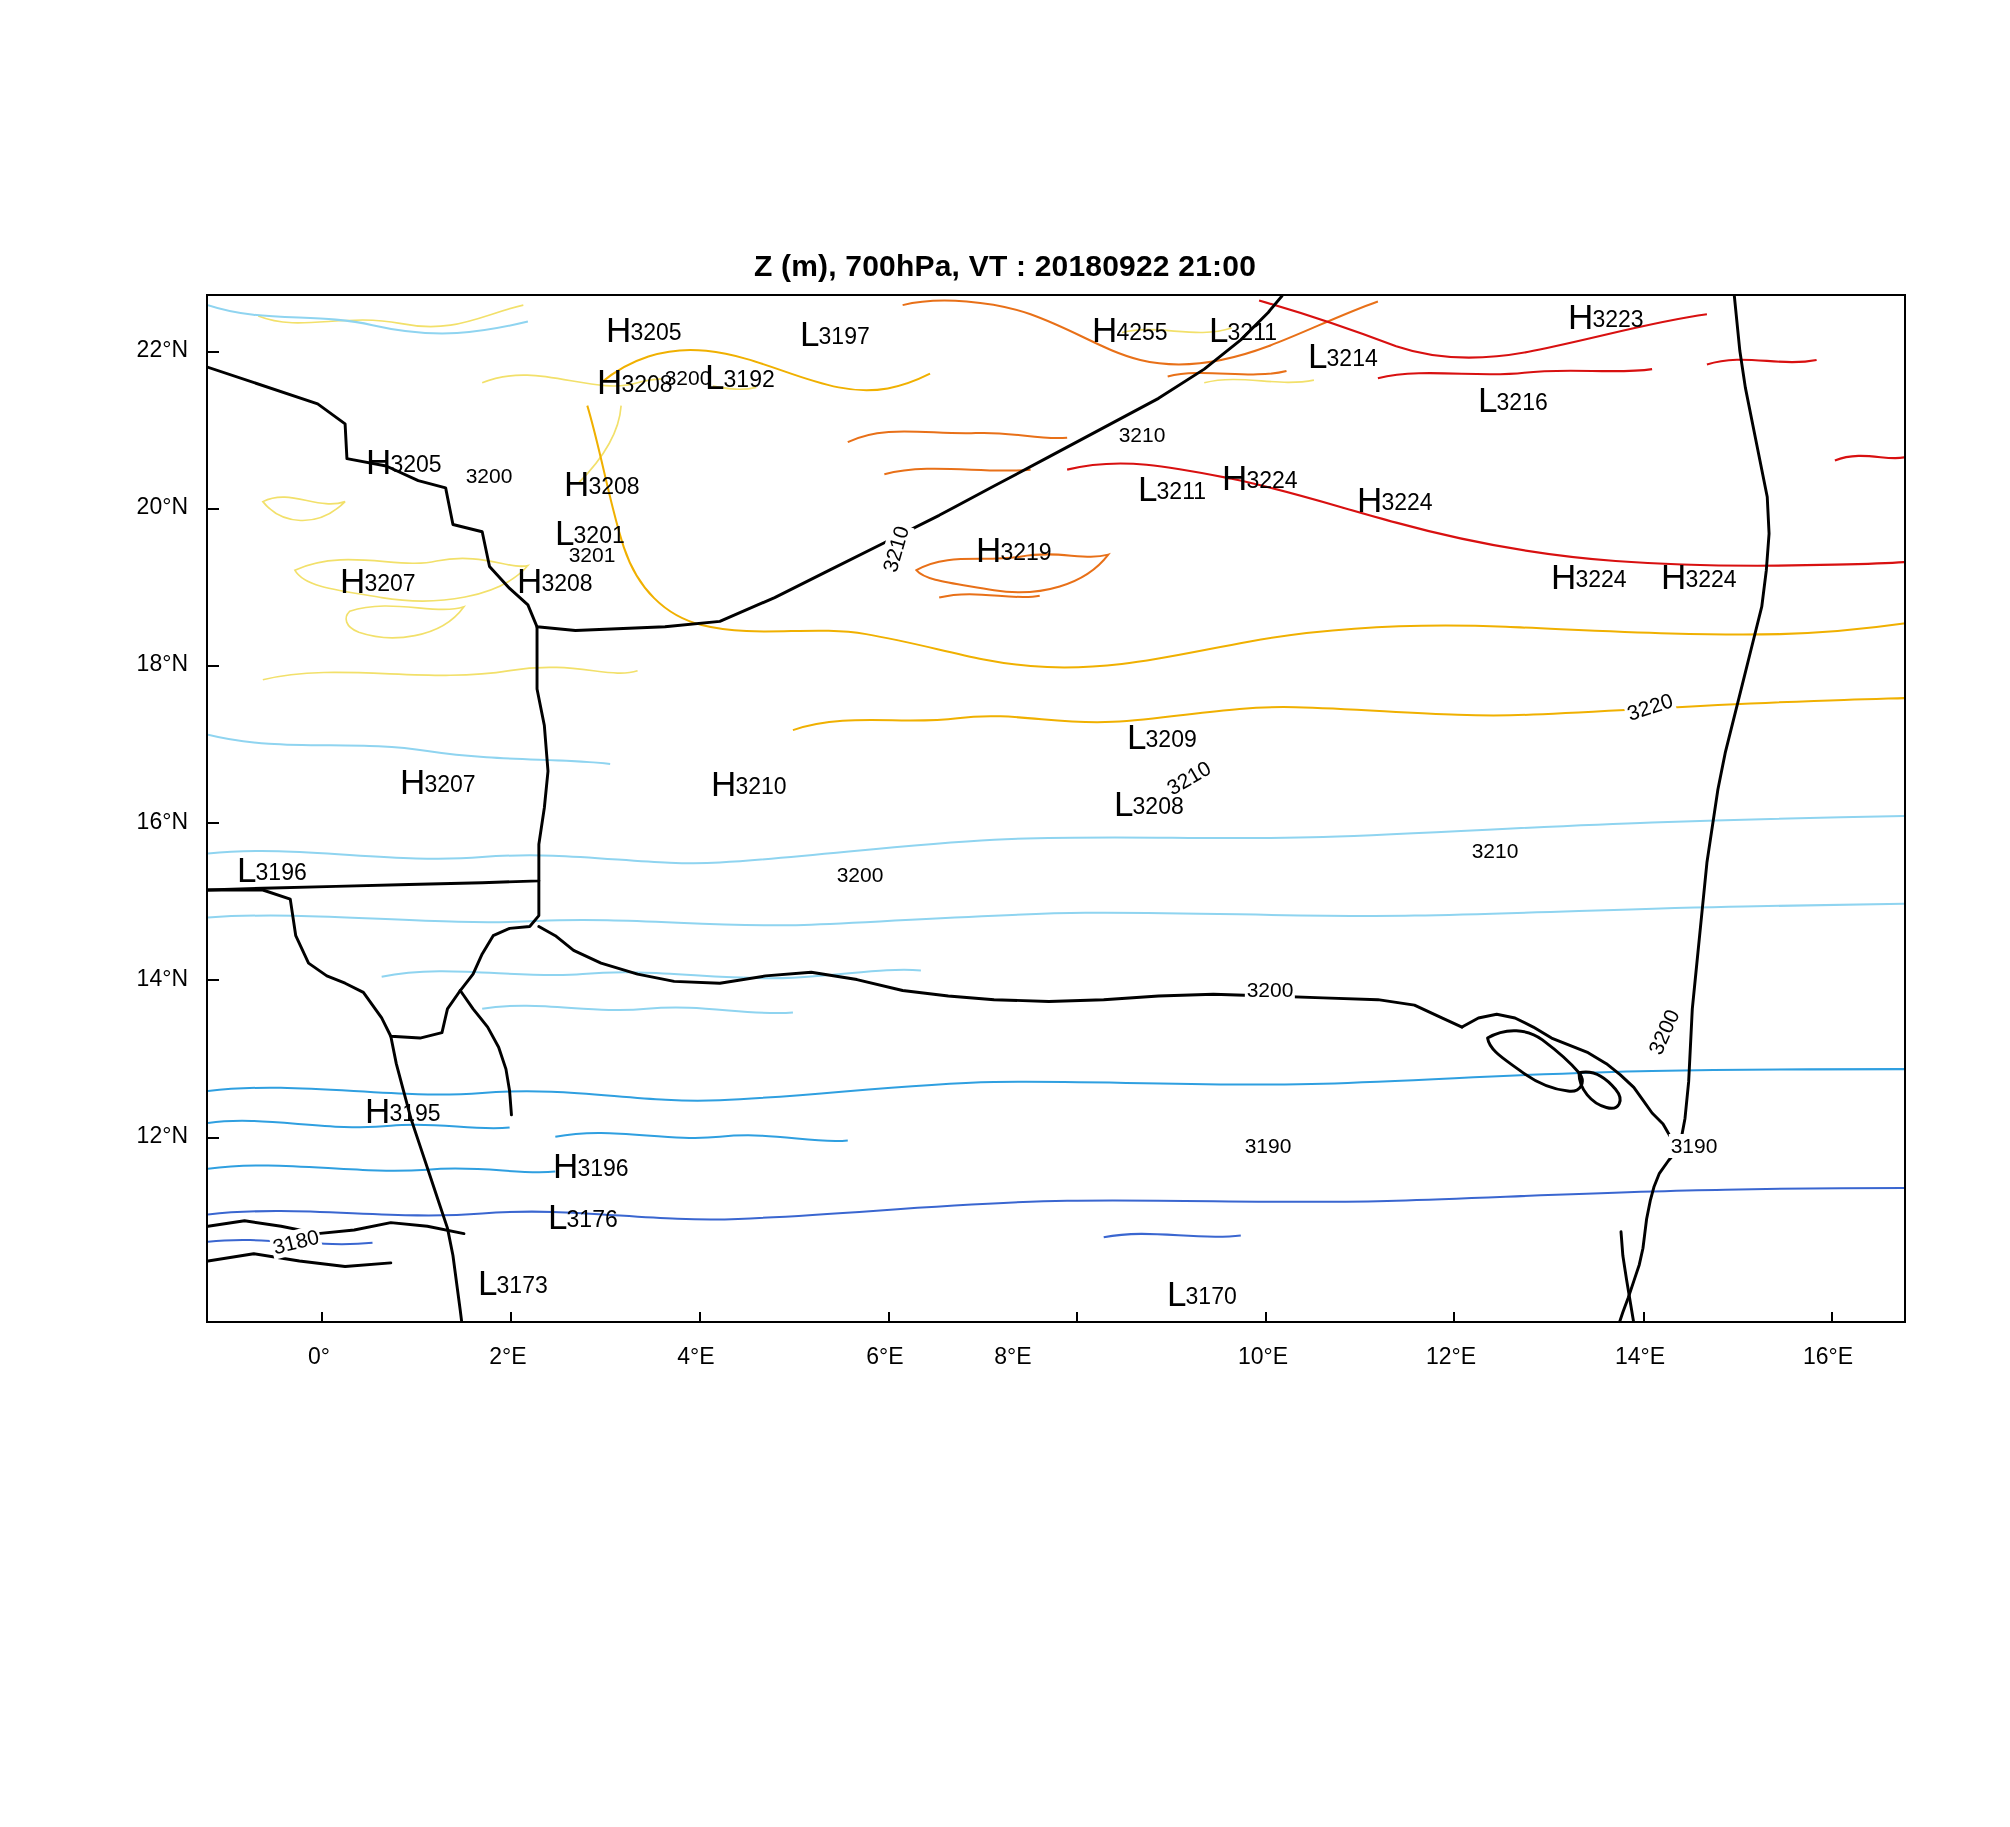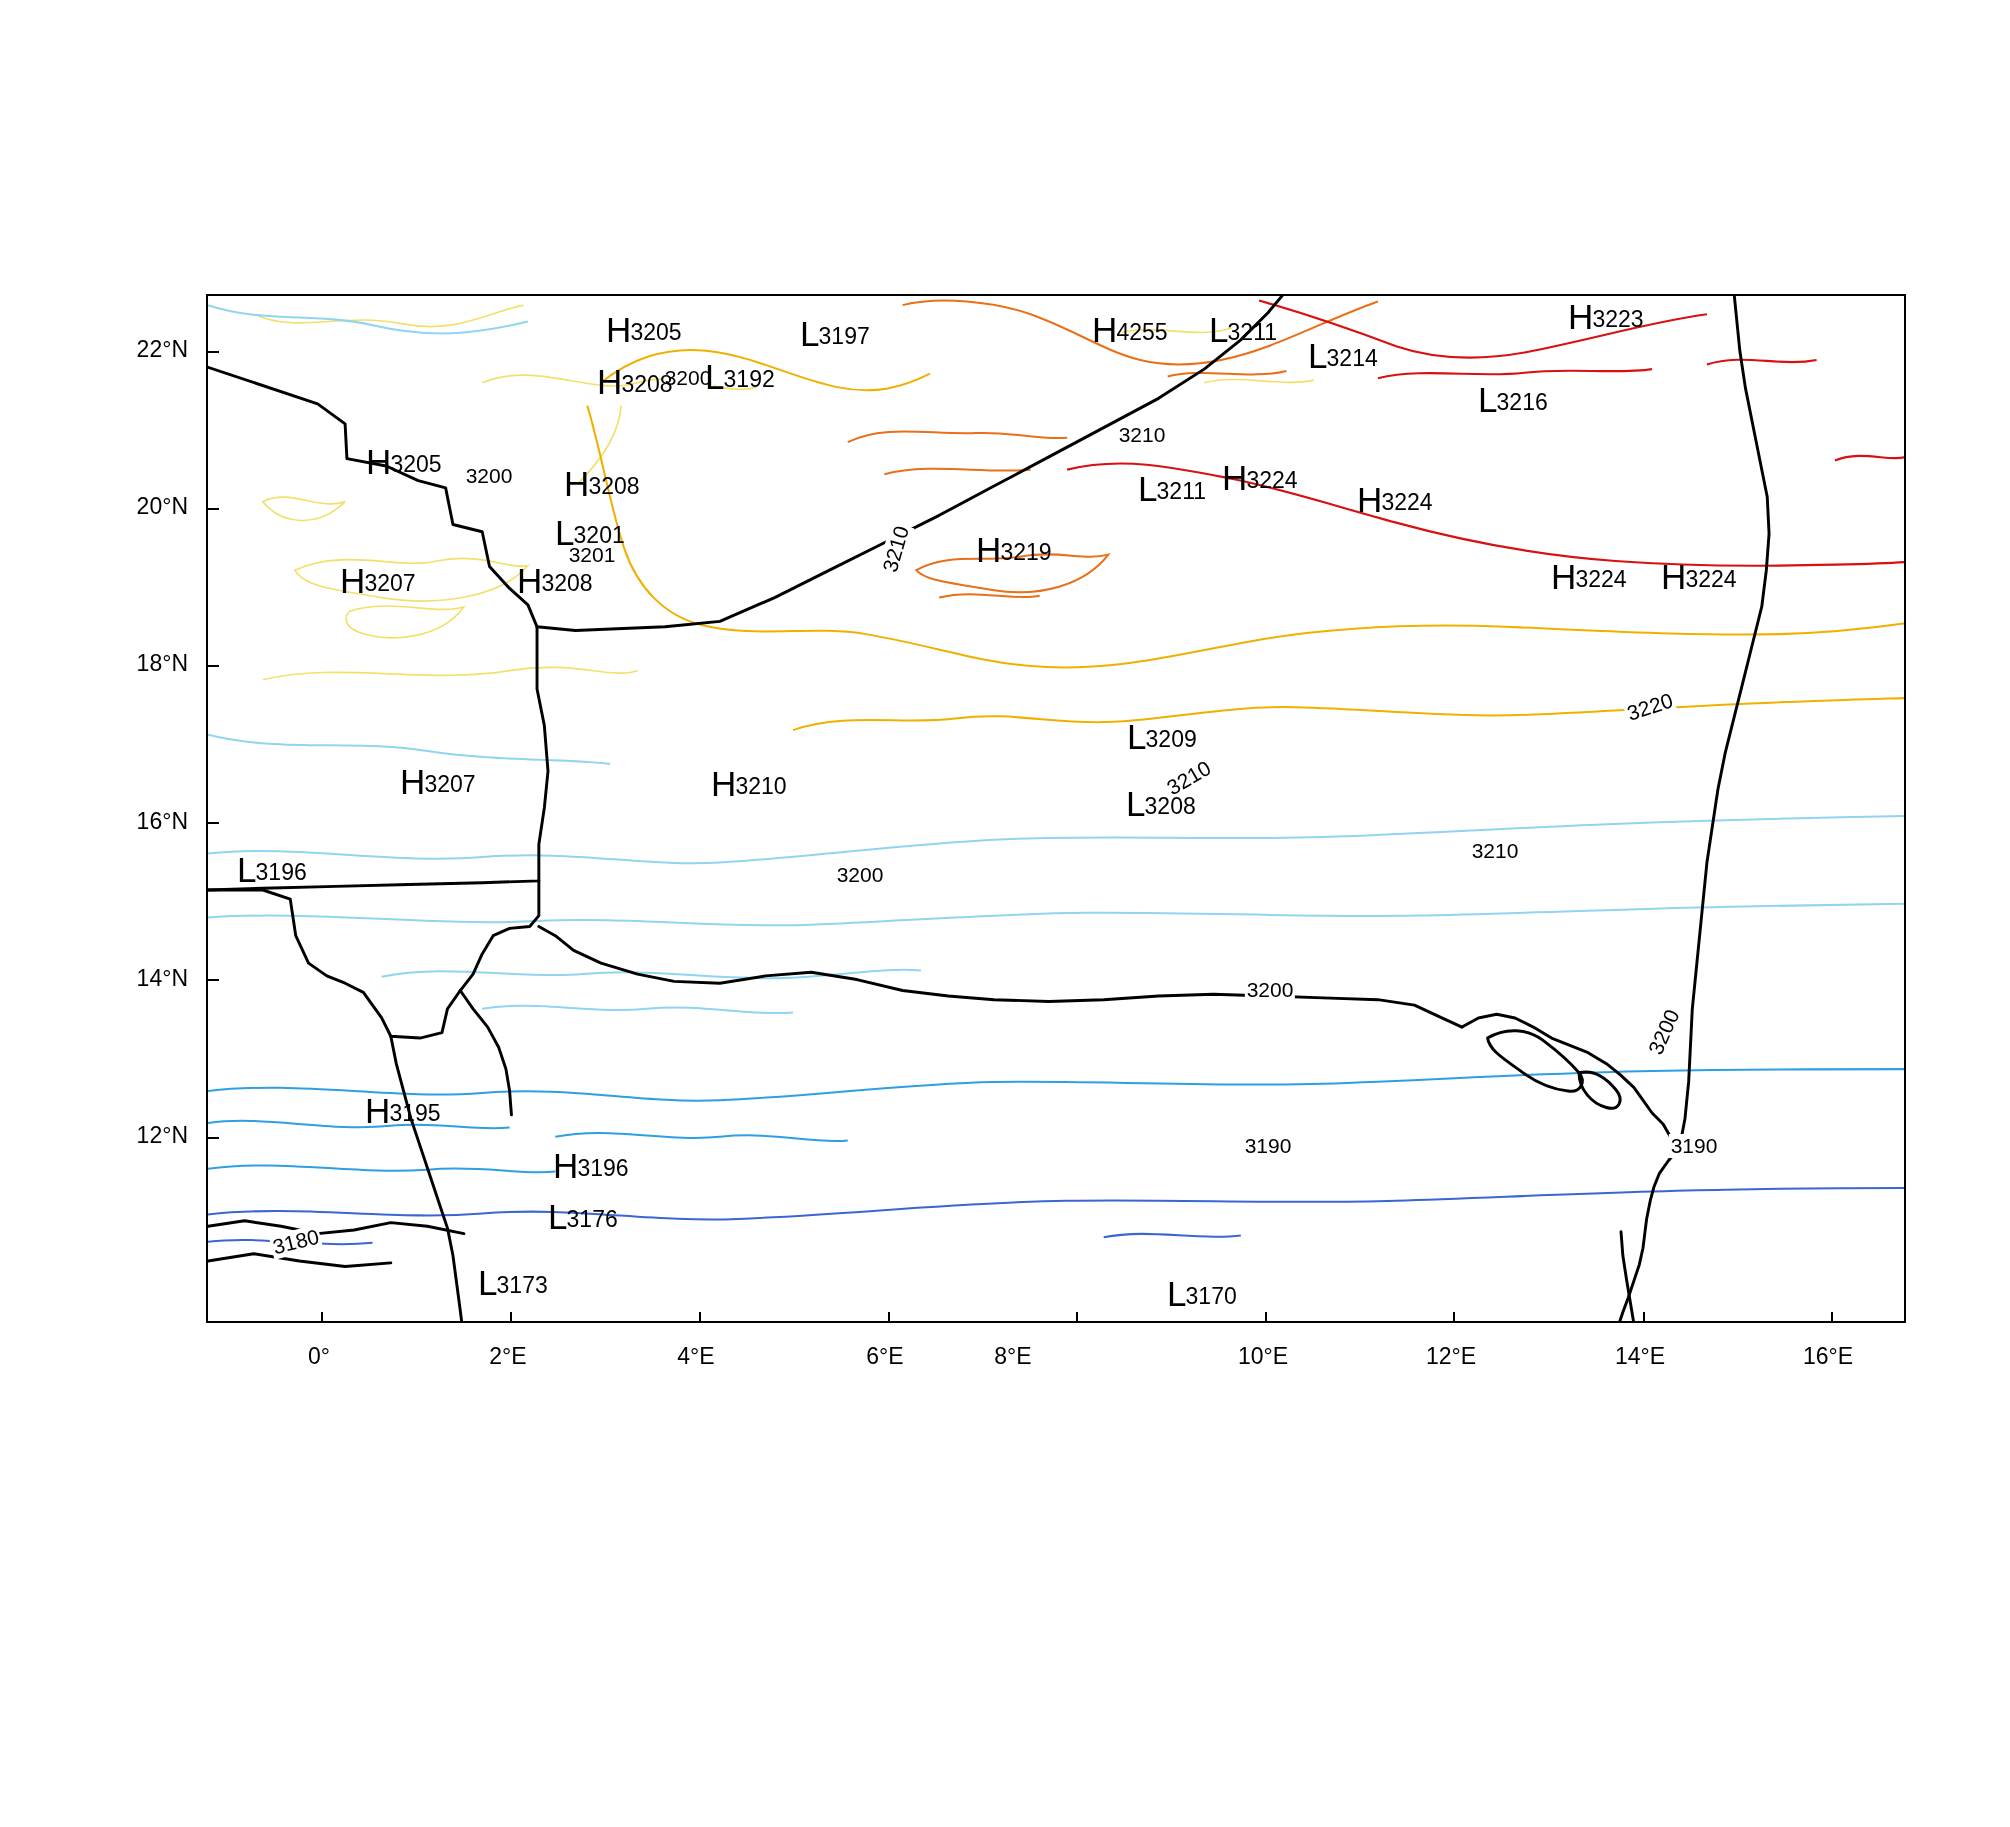--- a/index.html
+++ b/index.html
@@ -97,20 +97,21 @@
     background: #ffffff;
     padding: 0 1.8px;
     transform: translate(-50%, -50%);
   }
 </style>
 </head>
 <body>
 
 <div id="root">
 
+  <div id="title">Z (m), 700hPa, VT : 20180922  21:00</div>
 
   <div id="plot">
 
     <svg class="layer" viewBox="0 0 1860 1126" preserveAspectRatio="none">
       <g fill="none" stroke-width="2">
 
         <g stroke="#f2e06a" stroke-width="1.8">
           <path d="M55 22 C 100 40, 150 18, 210 30 C 270 42, 300 20, 345 10"></path>
           <path d="M300 95 C 360 70, 420 110, 470 95 C 520 80, 560 110, 600 100"></path>
           <path d="M60 225 C 90 210, 120 235, 150 225 C 120 255, 80 250, 60 225 Z"></path>
@@ -253,21 +254,21 @@
     <div class="extreme" style="left:768px; top:236px;"><span class="sym">H</span><span class="val">3219</span></div>
 
     <div class="extreme" style="left:132px; top:267px;"><span class="sym">H</span><span class="val">3207</span></div>
     <div class="extreme" style="left:309px; top:267px;"><span class="sym">H</span><span class="val">3208</span></div>
     <div class="extreme" style="left:1343px; top:263px;"><span class="sym">H</span><span class="val">3224</span></div>
     <div class="extreme" style="left:1453px; top:263px;"><span class="sym">H</span><span class="val">3224</span></div>
 
     <div class="extreme" style="left:919px; top:423px;"><span class="sym">L</span><span class="val">3209</span></div>
     <div class="extreme" style="left:192px; top:468px;"><span class="sym">H</span><span class="val">3207</span></div>
     <div class="extreme" style="left:503px; top:470px;"><span class="sym">H</span><span class="val">3210</span></div>
-    <div class="extreme" style="left:906px; top:490px;margin-left:12px;"><span class="sym">L</span><span class="val">3208</span></div>
+    <div class="extreme" style="left:906px; top:490px;"><span class="sym">L</span><span class="val">3208</span></div>
     <div class="extreme" style="left:29px; top:556px;text-align:right;"><span class="sym">L</span><span class="val">3196</span></div>
 
     <div class="extreme" style="left:157px; top:797px;"><span class="sym">H</span><span class="val">3195</span></div>
     <div class="extreme" style="left:345px; top:852px;"><span class="sym">H</span><span class="val">3196</span></div>
     <div class="extreme" style="left:340px; top:903px;"><span class="sym">L</span><span class="val">3176</span></div>
     <div class="extreme" style="left:270px; top:969px;"><span class="sym">L</span><span class="val">3173</span></div>
     <div class="extreme" style="left:959px; top:980px;"><span class="sym">L</span><span class="val">3170</span></div>
 
   </div>
 

